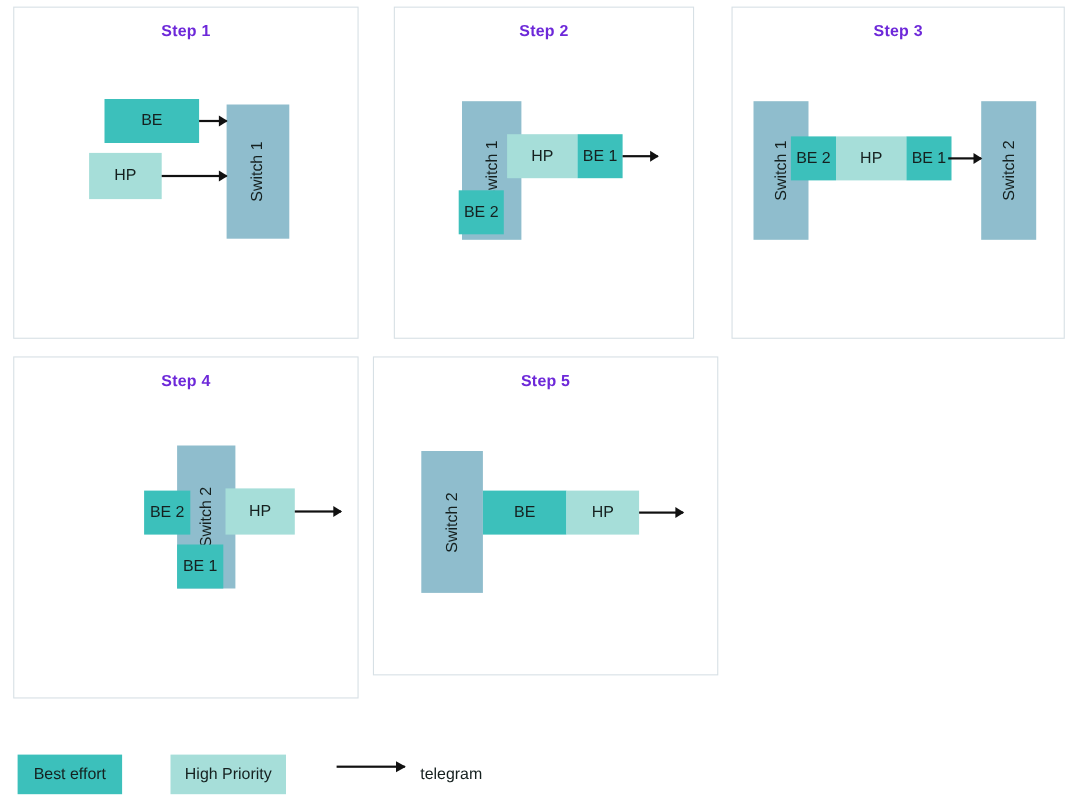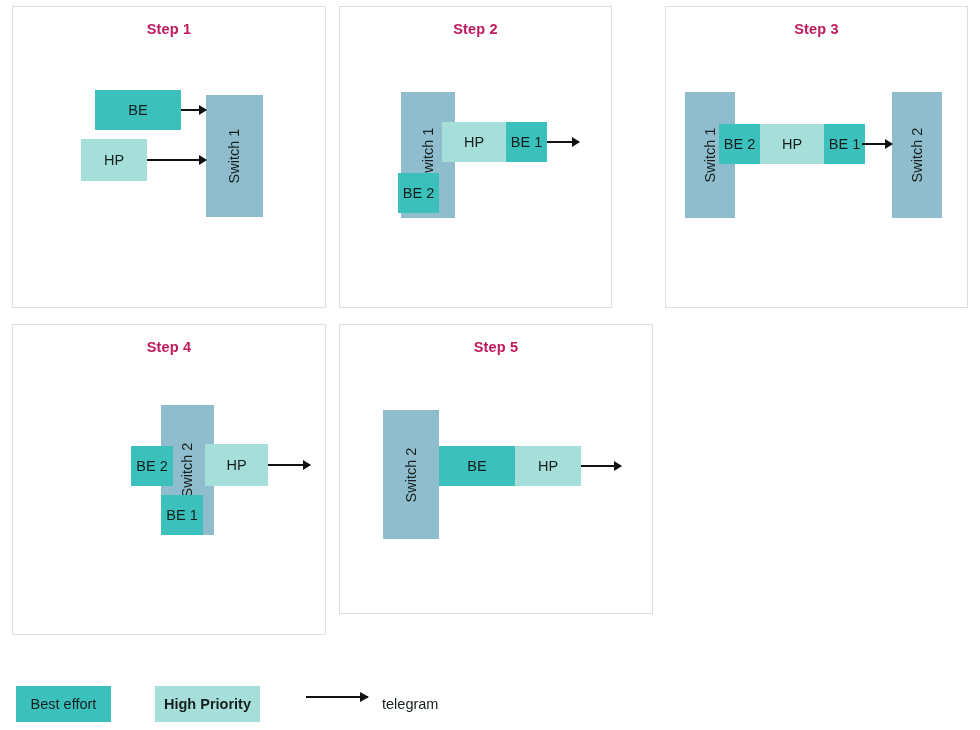--- a/index.html
+++ b/index.html
@@ -25,21 +25,21 @@
   }
   .panel-title {
     position: absolute;
     top: 14px;
     left: 0;
     width: 100%;
     text-align: center;
     font-size: 14.5px;
     font-weight: bold;
     letter-spacing: .2px;
-    color: #be185d;
+    color: #6d28d9;
   }
   .stage {
     position: absolute;
     inset: 0;
   }
 
   
   .blk {
     position: absolute;
     box-sizing: border-box;
@@ -97,21 +97,21 @@
     display: flex;
     align-items: center;
     justify-content: center;
     font-size: 14.5px;
     color: #15201f;
     white-space: nowrap;
     padding: 0 10px;
     height: 36px;
   }
   .legend-swatch.be { background: #3cc0bb; }
-  .legend-swatch.hp { background: #a6ded9; font-weight: bold; }
+  .legend-swatch.hp { background: #a6ded9; }
 
   .legend-arrow-wrap {
     position: absolute;
     display: flex;
   }
   .legend-line {
     position: relative;
     width: 62px;
     height: 1.6px;
     background: #111111;
@@ -152,21 +152,21 @@
 
     <div class="blk switch vert" style="left:193px; top:88px; width:57px; height:122px;">
       <span>Switch 1</span>
     </div>
 
     <div class="arrow" style="left:168px; top:102px; width:25px;"></div>
     <div class="arrow" style="left:134px; top:152px; width:59px;"></div>
   </div>
 </div>
 
-<div class="panel" style="left:339px; top:6px; width:273px; height:302px;">
+<div class="panel" style="left:358px; top:6px; width:273px; height:302px;">
   <div class="panel-title">Step 2</div>
   <div class="stage">
 
     <div class="blk switch vert" style="left:61px; top:85px; width:54px; height:126px;">
       <span>Switch 1</span>
     </div>
 
     <div class="blk hp" style="left:102px; top:115px; width:64px; height:40px;">
       <span>HP</span>
     </div>

